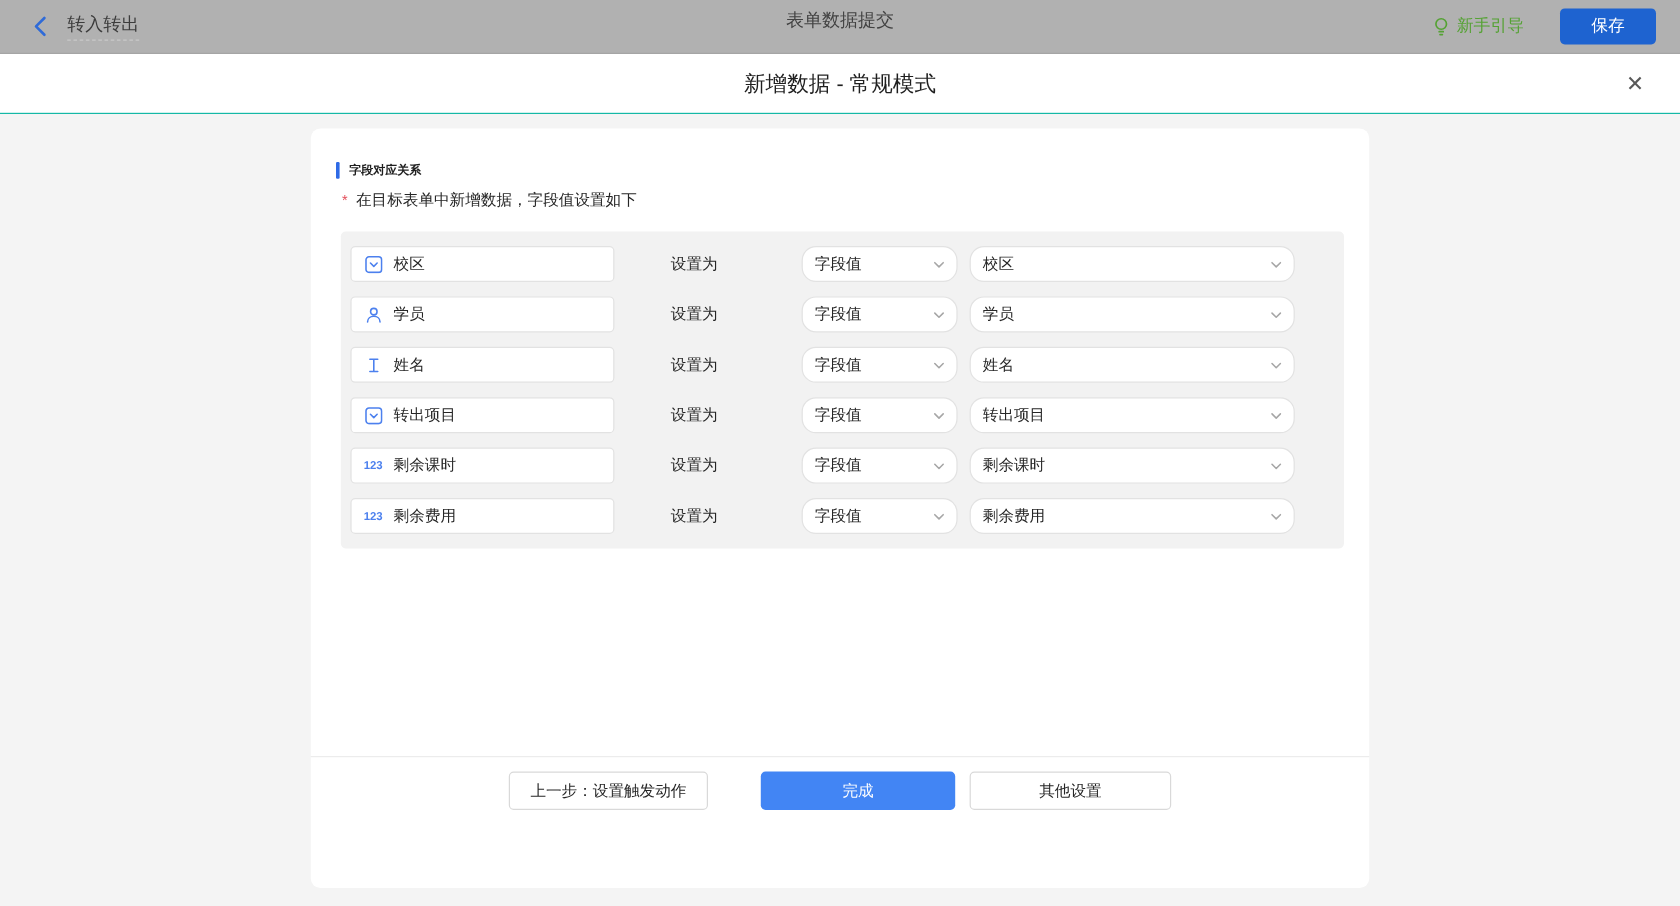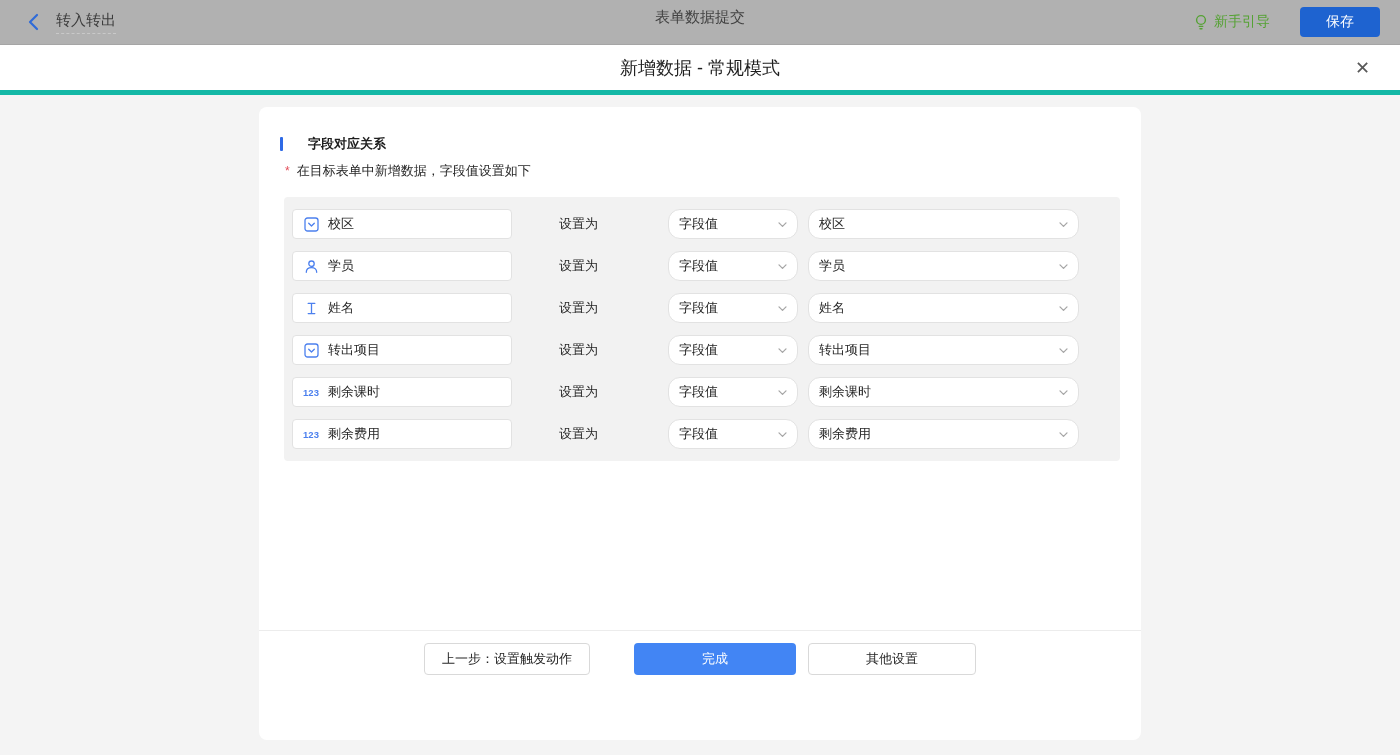--- a/index.html
+++ b/index.html
@@ -9,33 +9,33 @@
   .topbar { height:45px; background:#b1b1b1; display:flex; align-items:center; position:relative; border-bottom:1px solid #a5a5a5; }
   .topbar-left { display:flex; align-items:center; padding-left:27px; gap:15px;font-family:Liberation Mono, monospace; }
   .back-btn { display:inline-flex; align-items:center; cursor:pointer; }
   .flow-name { font-size:15px; color:#3c3c3c; font-weight:500; border-bottom:1px dashed #c9c9c9; padding-bottom:3px; cursor:pointer; }
   .topbar-title { position:absolute; left:50%; top:0; transform:translateX(-50%); height:34px; display:flex; align-items:center; font-size:15px; color:#424242; }
   .topbar-right { margin-left:auto; display:flex; align-items:center; gap:30px; padding-right:20px; }
   .guide { display:inline-flex; align-items:center; gap:6px; color:#55a234; font-size:14px; cursor:pointer; }
   .save-btn { width:80px; height:30px; background:#1e63d0; color:#fff; font-size:14px; border:none; border-radius:4px; cursor:pointer; font-family:inherit; }
 
   
-  .modal-header { height:50px; background:#fff; position:relative; display:flex; align-items:center; justify-content:center; border-bottom:5px solid #14b8a6; }
+  .modal-header { height:50px; background:#fff; position:relative; display:flex; align-items:center; justify-content:center; border-bottom:1px solid #14b8a6; }
   .modal-title { font-size:18px; color:#1f1f1f; font-weight:500; }
   .modal-close { position:absolute; right:30px; top:50%; transform:translateY(-50%); font-size:18px; color:#595959; cursor:pointer; line-height:1; }
 
   
   .page-body { height:660px; background:#f4f4f4; padding-top:12px; }
   .card { width:882px; margin:0 auto; background:#fff; border-radius:8px; height:633px; display:flex; flex-direction:column; }
   .card-header { height:54px; display:flex; align-items:center; padding:0 24px; font-size:16px; color:#262626; border-bottom:1px solid #ececec; }
   .card-content { height:523px; padding:28px 21px 0; }
 
   .section-title { display:flex; align-items:center; margin-bottom:9px; }
   .section-bar { width:3px; height:14px; background:#2e6ae6; margin-right:8px; border-radius:1px; }
-  .section-text { font-size:13px; font-weight:bold; color:#1f1f1f;margin-left:17px; }
+  .section-text { font-size:10px; font-weight:bold; color:#1f1f1f; }
   .note { font-size:13px; color:#262626; padding-left:5px; margin-bottom:17px; display:flex; align-items:center; }
   .req { color:#e34d59; font-size:12px; margin-right:7px; }
 
   .cols { position:relative; font-size:13px; color:#262626; padding:0 0 11px 11px; border-bottom:1px solid #ececec; }
   .col-right { position:absolute; left:536px; top:0; }
 
   .rows { margin:14px 0 0 4px; width:836px; background:#f2f2f2; border-radius:4px; padding:6px 8px; }
   .map-row { display:flex; align-items:center; height:42px; }
   .field-box { width:220px; height:30px; background:#fff; border:1px solid #e2e2e2; border-radius:4px; display:flex; align-items:center; padding:0 10px; gap:9px; cursor:pointer; }
   .ficon { display:none; align-items:center; justify-content:center; width:16px; flex:0 0 16px; }

